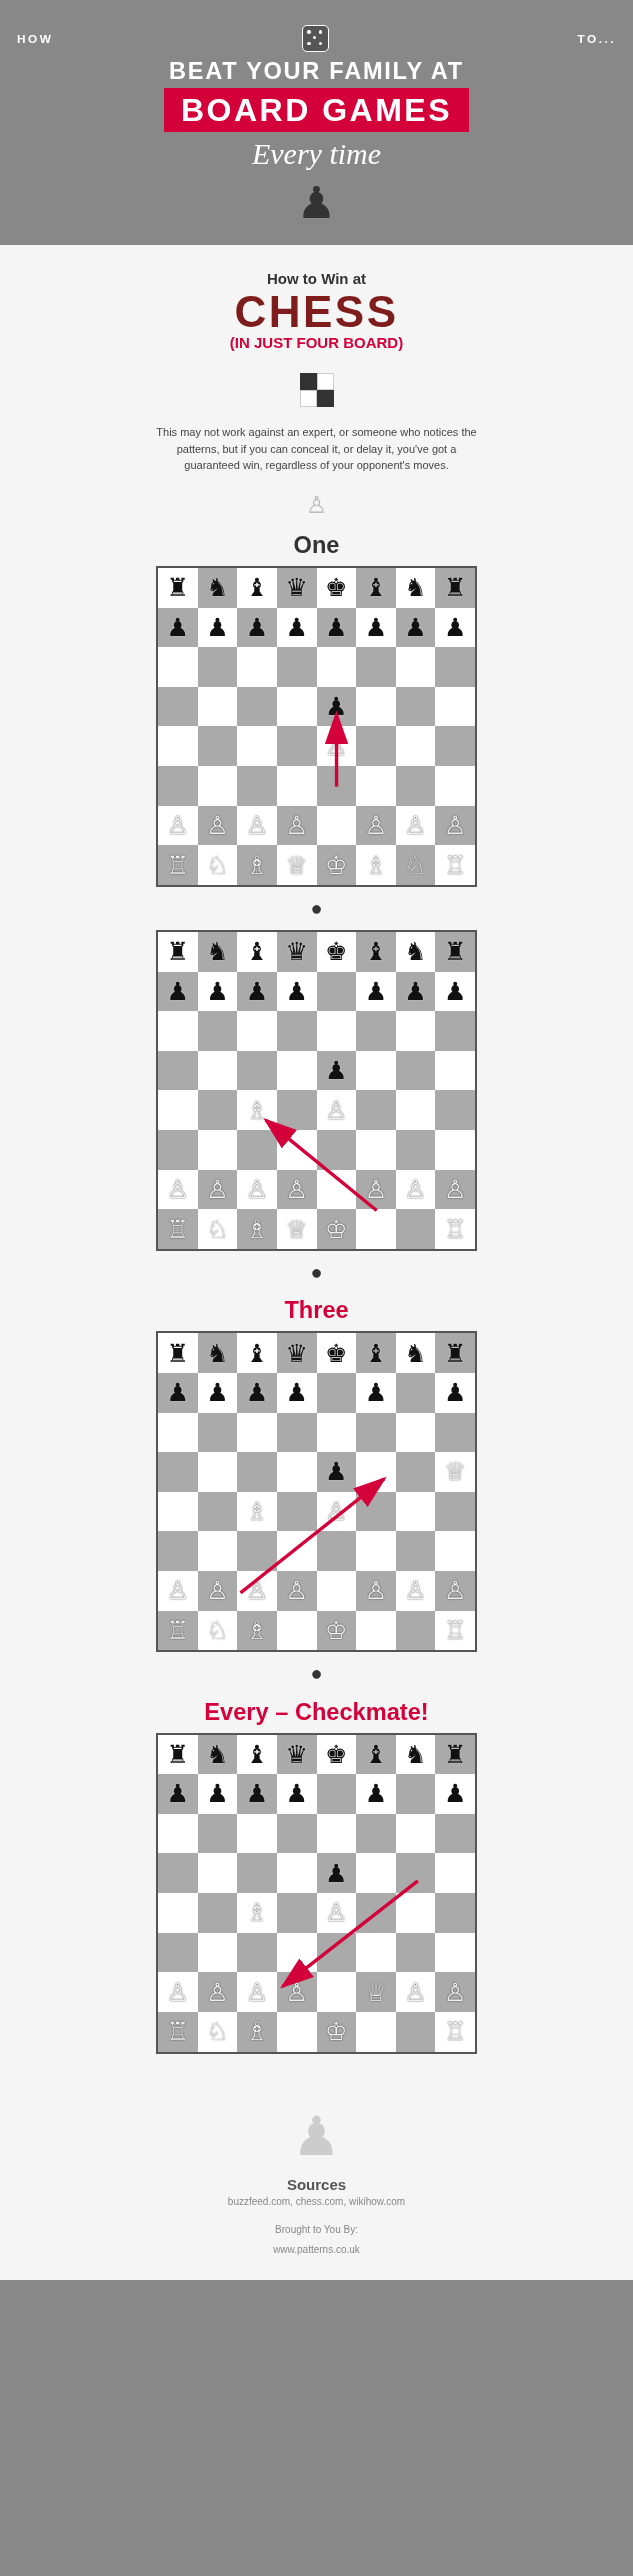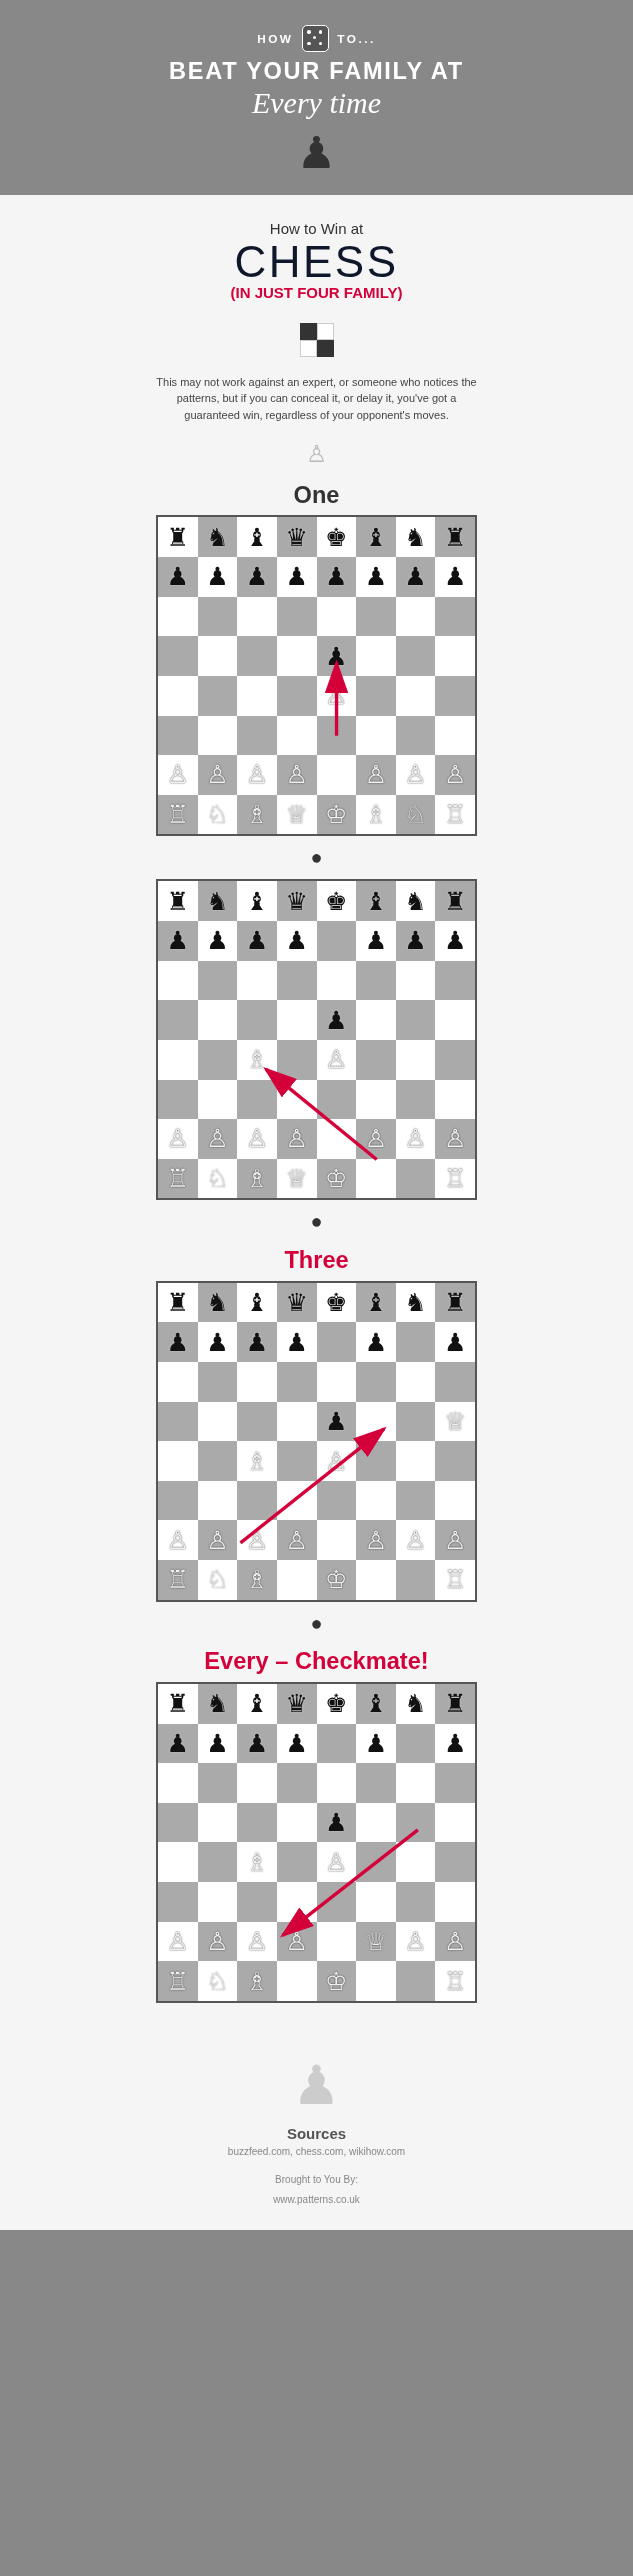--- a/index.html
+++ b/index.html
@@ -11,21 +11,21 @@
 
     
     .header {
       background: #888;
       text-align: center;
       padding: 25px 17px 17px;
     }
     .how-to-line {
       display: flex;
       align-items: center;
-      justify-content: center;
+      justify-content: space-between;
       gap: 8.4px;
       margin-bottom: 6.8px;
     }
     .how-to-text {
       color: #fff;
       font-size: 11.8px;
       font-weight: bold;
       letter-spacing: 2.5px;
       text-transform: uppercase;
     }
@@ -87,27 +87,27 @@
     .main-content {
       background: #f5f5f5;
       margin: 0;
       padding: 25px 51px 34px;
       text-align: center;
     }
 
     .how-to-win {
       font-size: 15px;
       color: #333;
-      font-weight: normal;
+      font-weight: bold;
       margin-bottom: 3.4px;
     }
     .chess-title {
-      color: #0f172a;
+      color: #7f1d1d;
       font-size: 44px;
-      font-weight: 400;
+      font-weight: 700;
       letter-spacing: 2.5px;
       text-transform: uppercase;
       line-height: 1;
     }
     .four-moves {
       color: #d4003a;
       font-size: 15px;
       font-weight: bold;
       margin-bottom: 13.5px;
     }
@@ -240,29 +240,32 @@
           <div class="dot"></div>
           <div class="dot empty"></div>
         <div class="dot"></div>
           <div class="dot empty"></div>
           <div class="dot"></div>
       </div>
     </div>
     <span class="how-to-text">TO...</span>
   </div>
   <div class="beat-title">BEAT YOUR FAMILY AT</div>
+  <div class="board-games-banner">
+    <span class="board-games-text">BOARD GAMES</span>
+  </div>
   <div class="every-time">Every time</div>
   <span style="font-size:44px; color:#333; display:block; margin-top:8.4px;">♟</span>
 </div>
 
 <div class="main-content">
 
   <div class="how-to-win">How to Win at</div>
   <div class="chess-title">CHESS</div>
-  <div class="four-moves">(IN JUST FOUR FAMILY)</div>
+  <div class="four-moves">(IN JUST FOUR BOARD)</div>
 
   <div class="chess-mini-board">
     <div class="mini-cell-dark"></div>
     <div class="mini-cell-light"></div>
     <div class="mini-cell-light"></div>
     <div class="mini-cell-dark"></div>
   </div>
 
   <p class="description">This may not work against an expert, or someone who notices the patterns, but if you can conceal it, or delay it, you've got a guaranteed win, regardless of your opponent's moves.</p>
 

